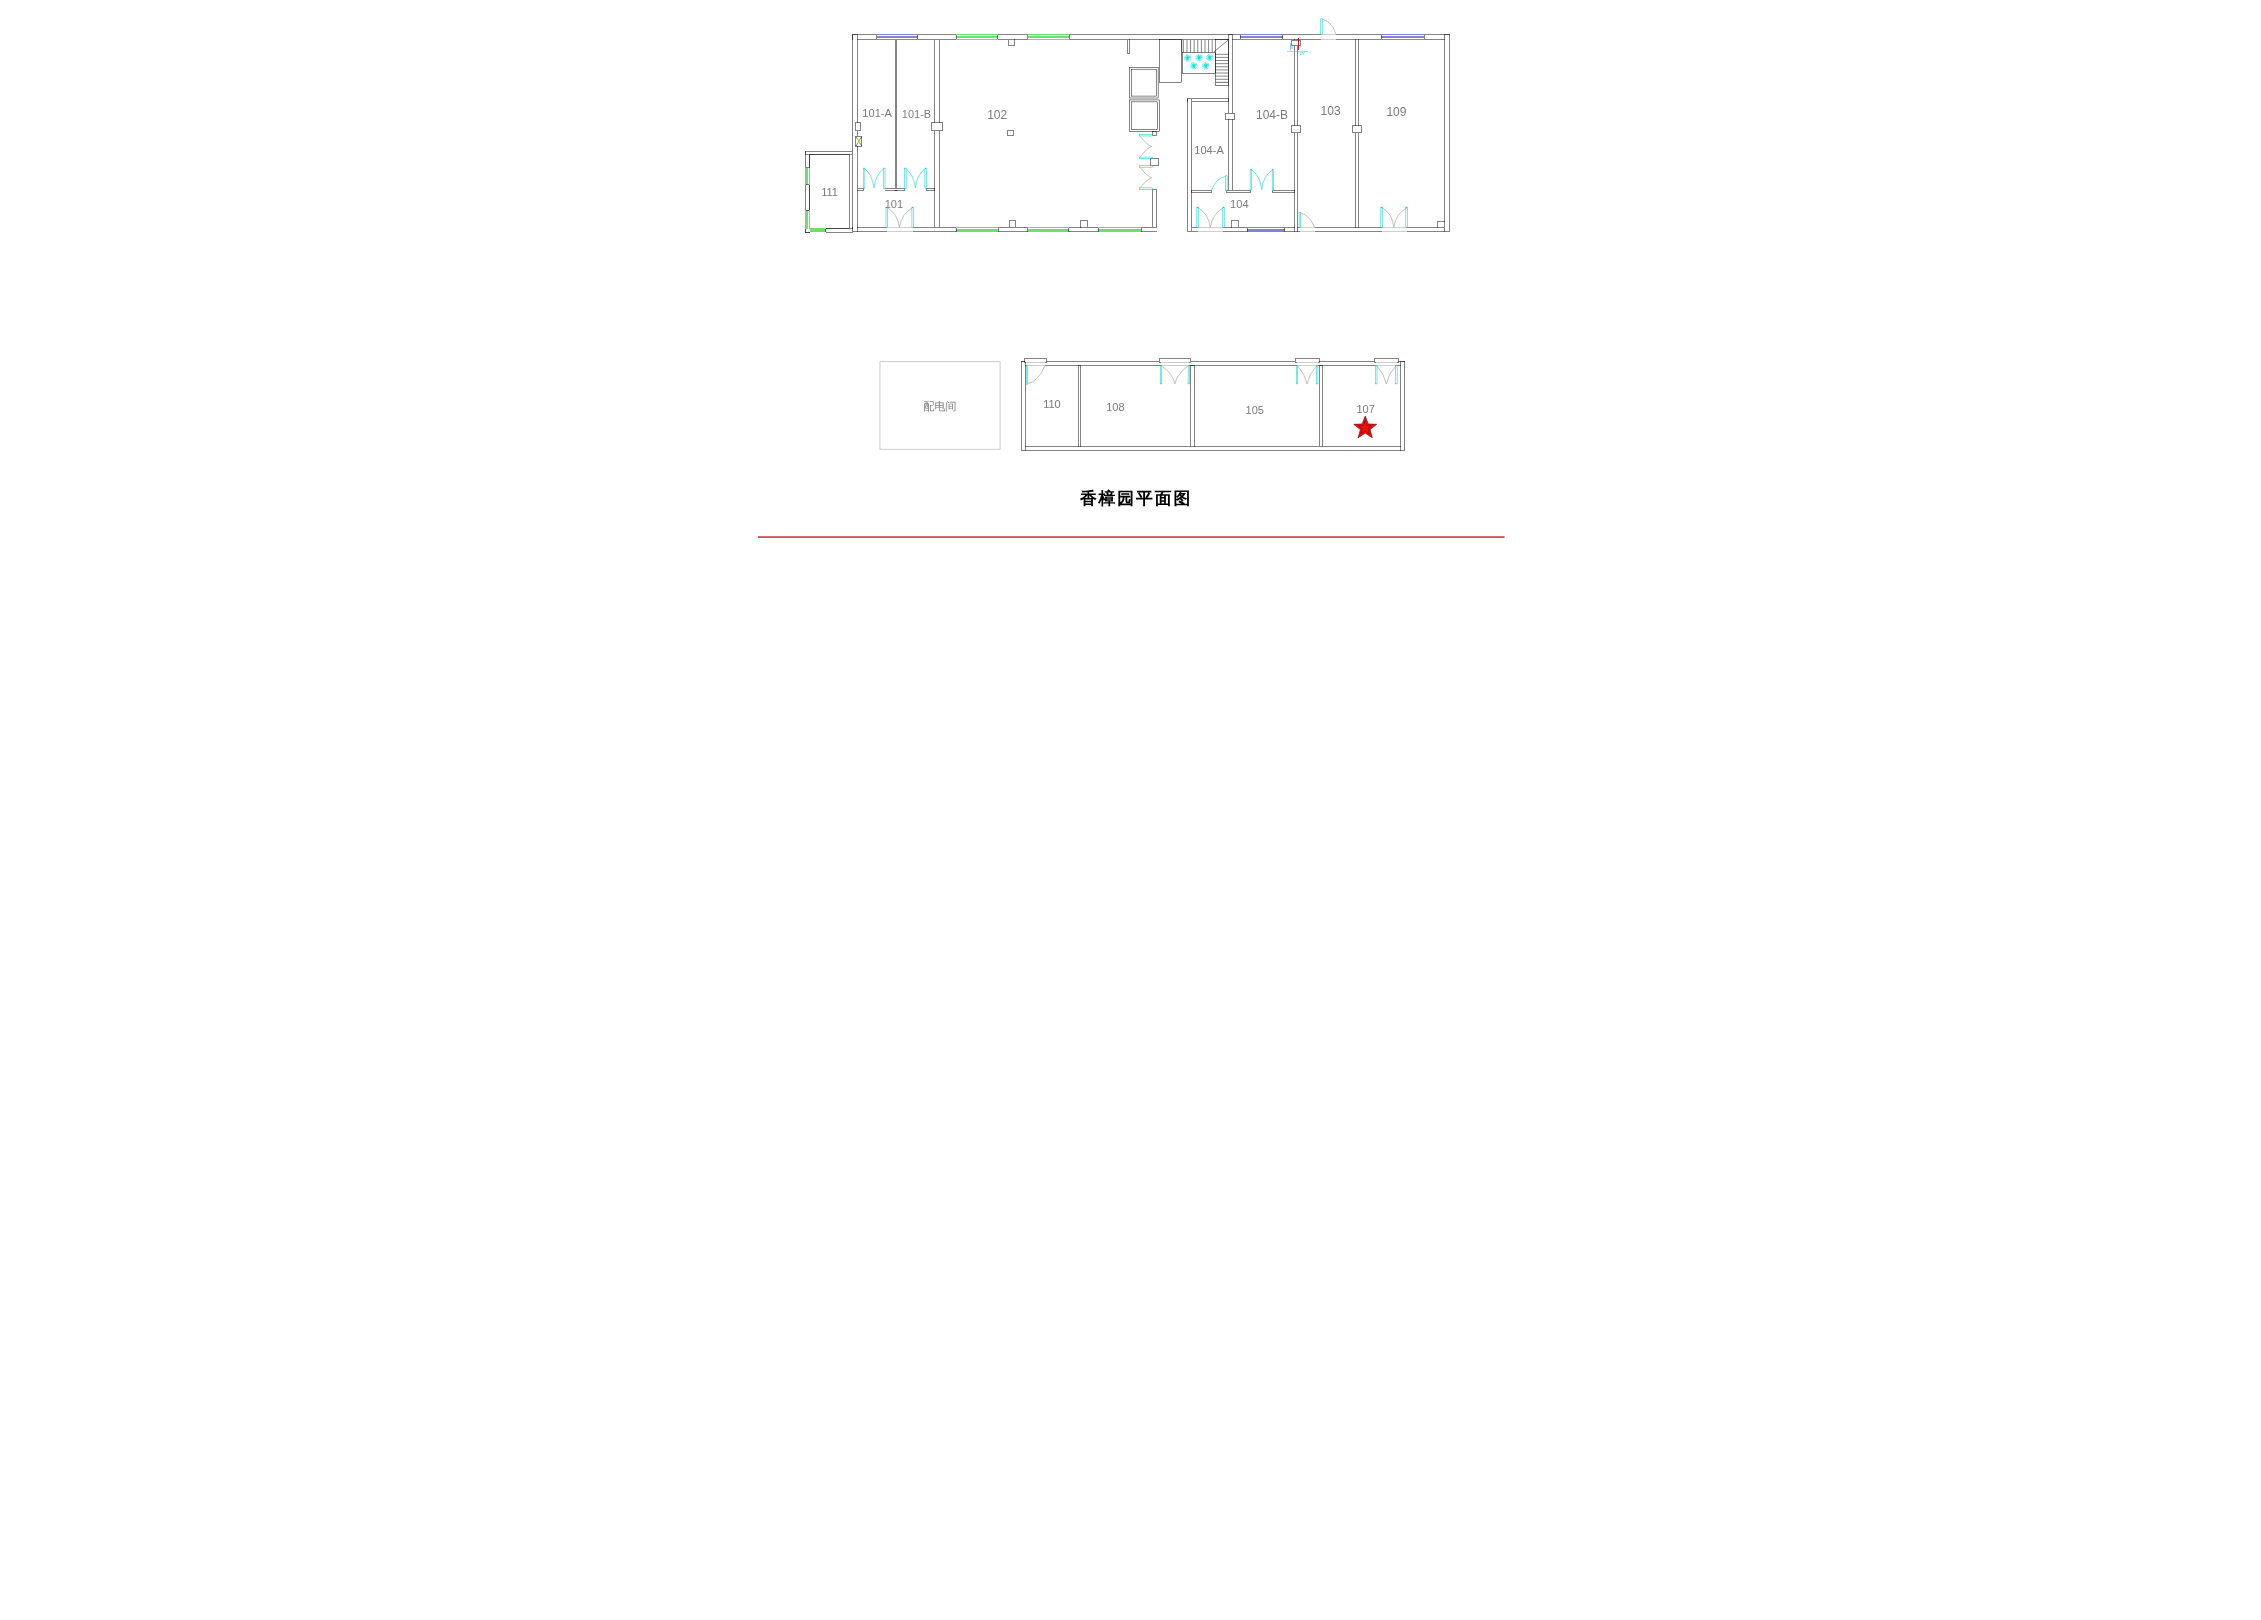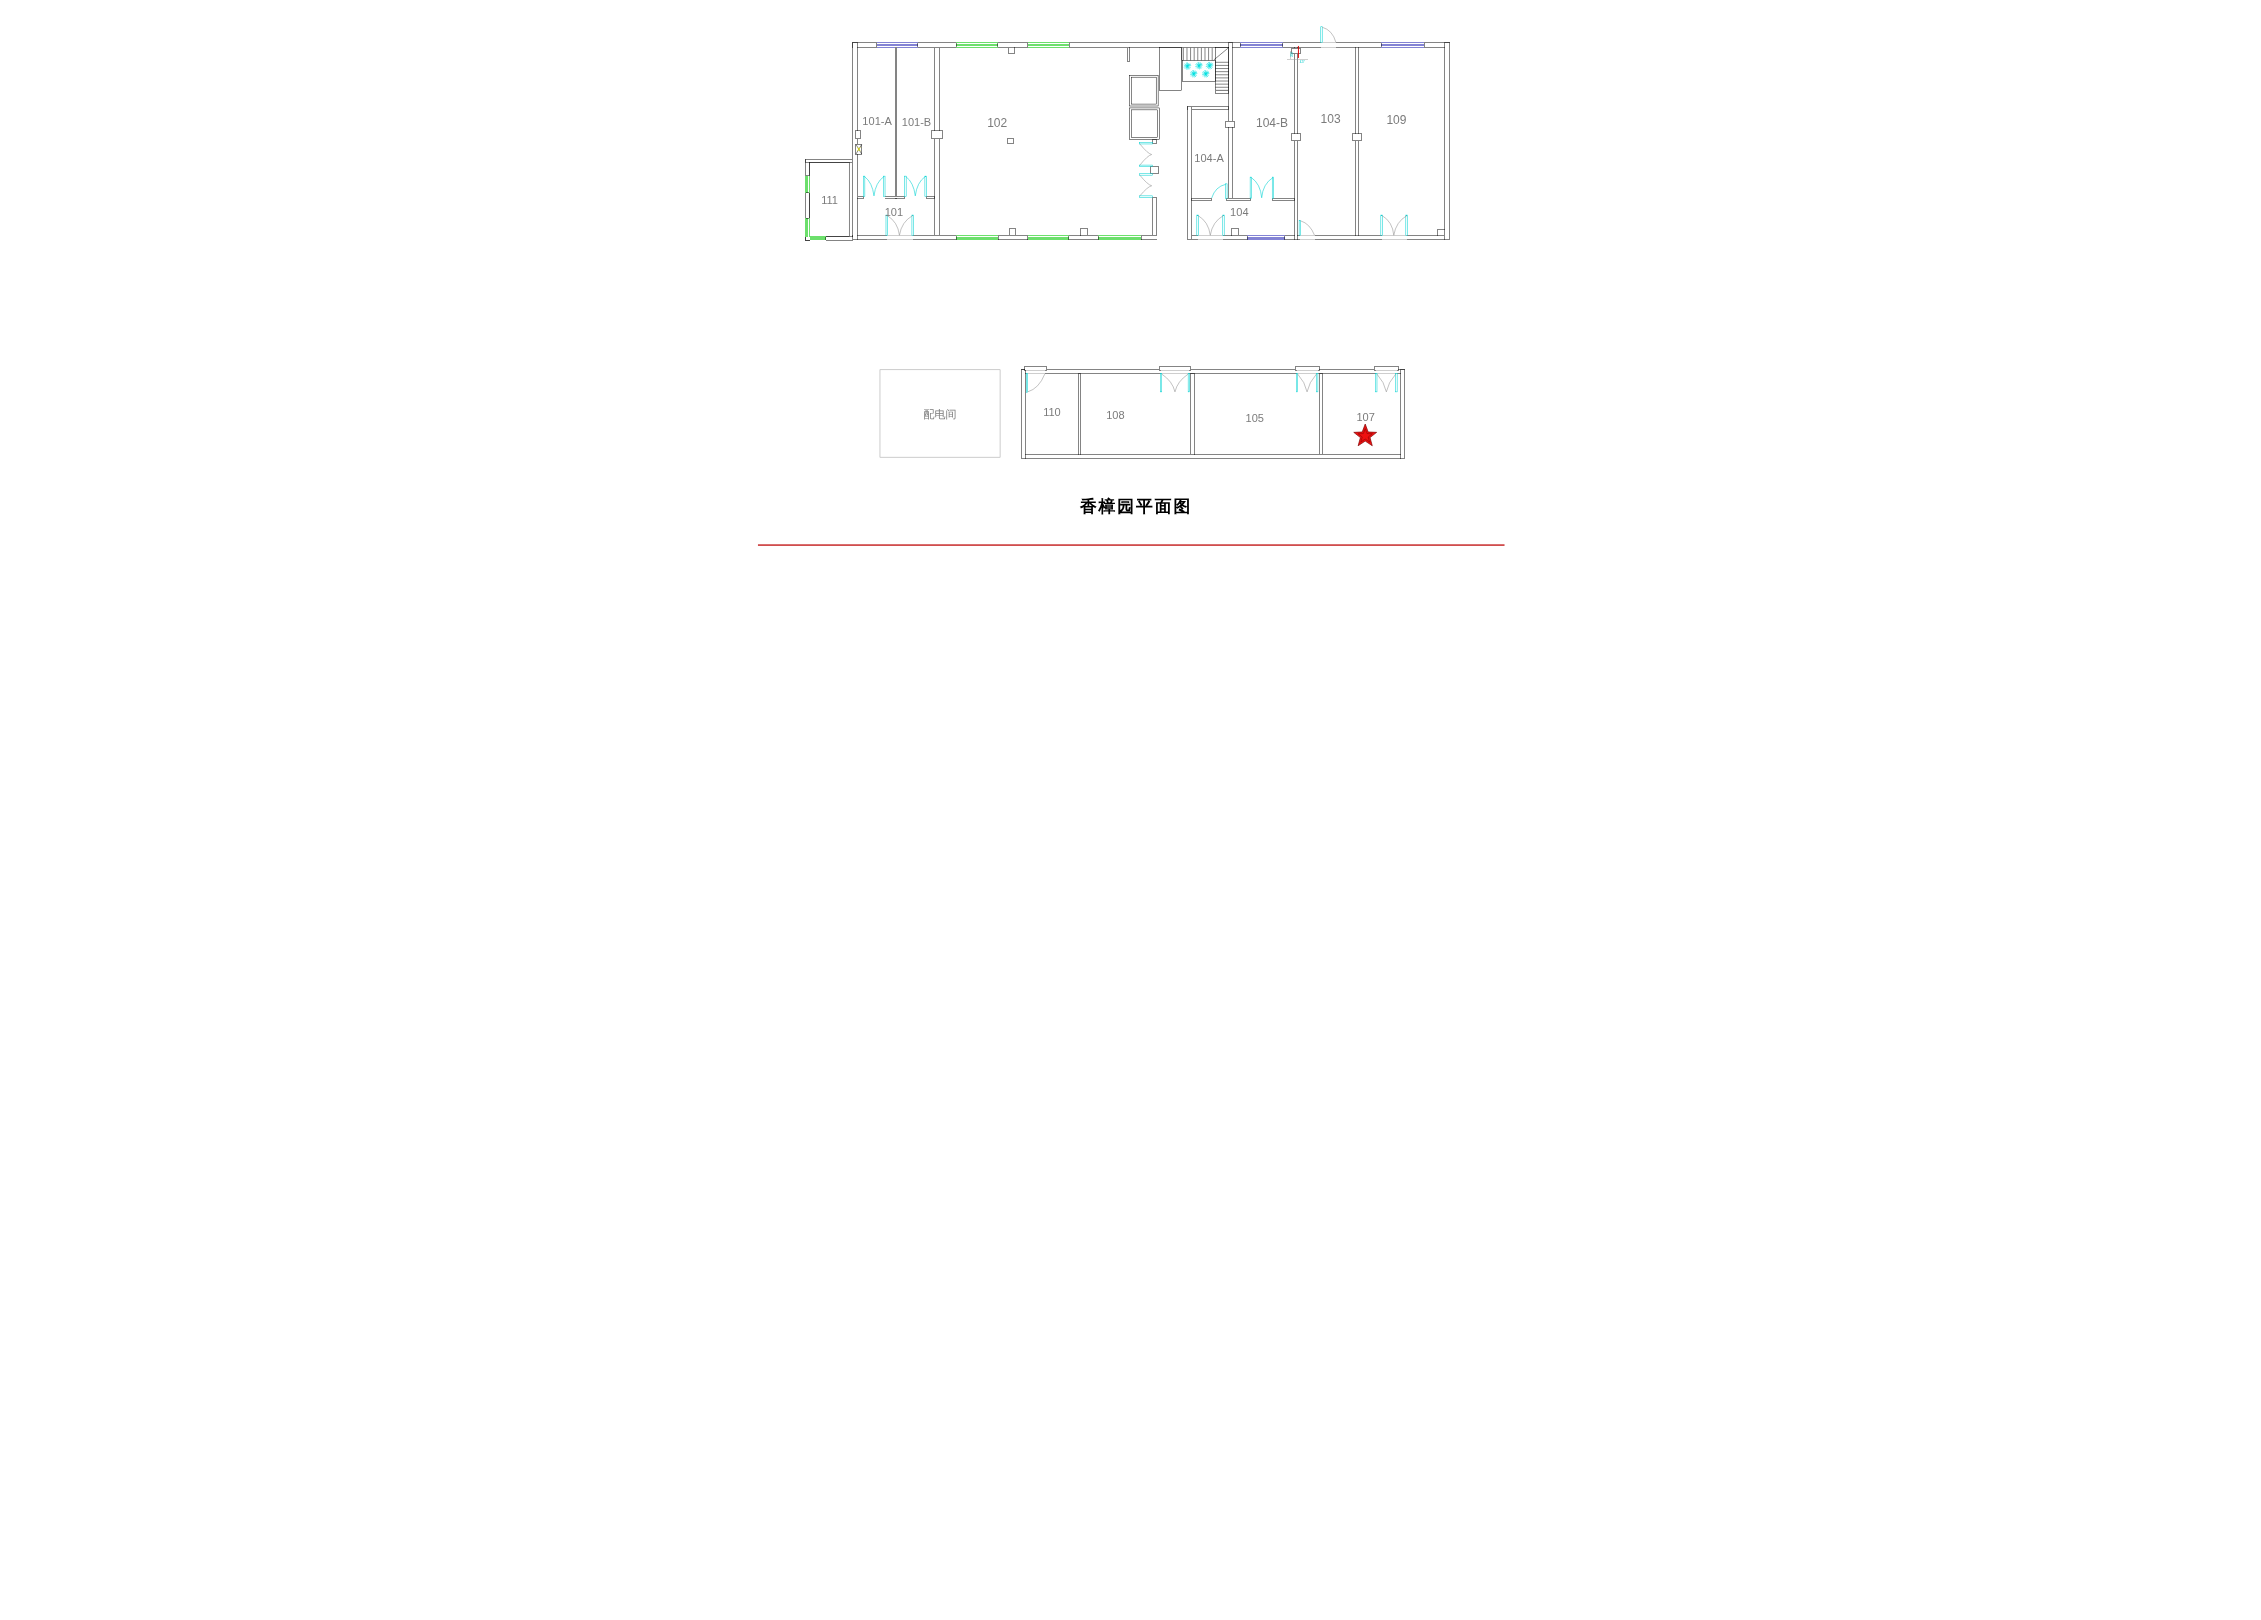--- a/index.html
+++ b/index.html
@@ -1,17 +1,17 @@
 <!DOCTYPE html>
 <html style="font-size:7.7px"><head>
 <meta charset="utf-8">
 <style>
   html,body{margin:0;padding:0;background:#ffffff;}
   body{font-family:"Liberation Sans",sans-serif;}
-  #stage{width:754px;height:540px;position:relative;margin:8px auto;background:#fff;overflow:hidden;}
+  #stage{width:754px;height:540px;position:relative;margin:0 auto;background:#fff;overflow:hidden;}
   svg{display:block;}
   .w   {fill:#ffffff;stroke:#000000;stroke-width:1;shape-rendering:crispEdges;}
   .p   {fill:#ffffff;stroke:none;shape-rendering:crispEdges;}
   .k   {fill:none;stroke:#000000;stroke-width:1;}
   .kc  {fill:none;stroke:#000000;stroke-width:1;shape-rendering:crispEdges;}
   .thr {stroke:#9a9a9a;stroke-width:1;fill:none;shape-rendering:crispEdges;}
   .ga  {stroke:#8a8a8a;stroke-width:1.1;fill:none;}
   .ca  {stroke:#00d2d2;stroke-width:1.2;fill:none;}
   .leaf{fill:none;stroke:#00d2d2;stroke-width:1.1;}
   .gw  {stroke:#00c800;stroke-width:1.2;shape-rendering:crispEdges;}

